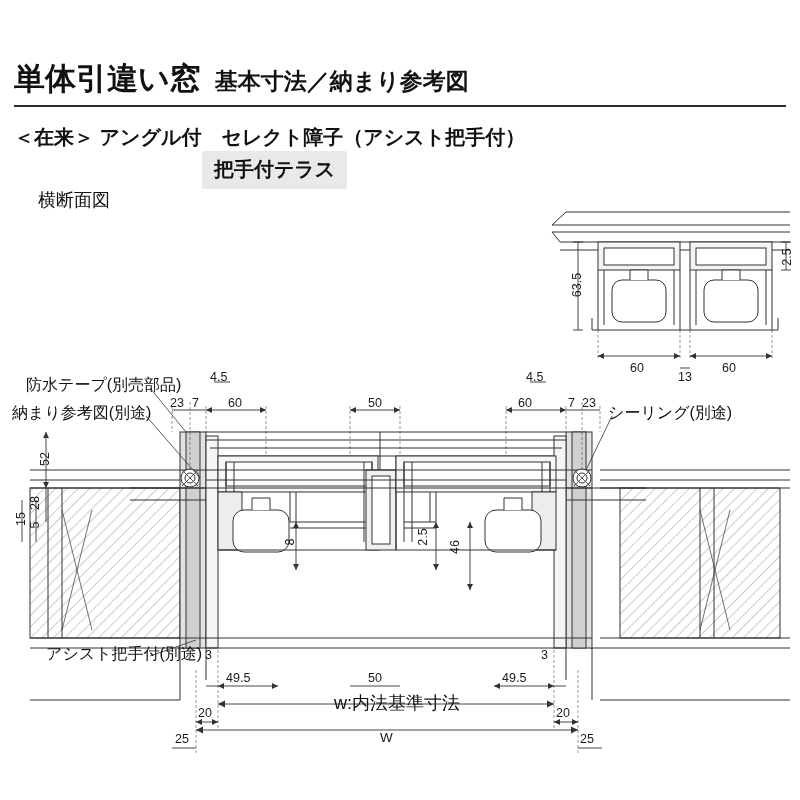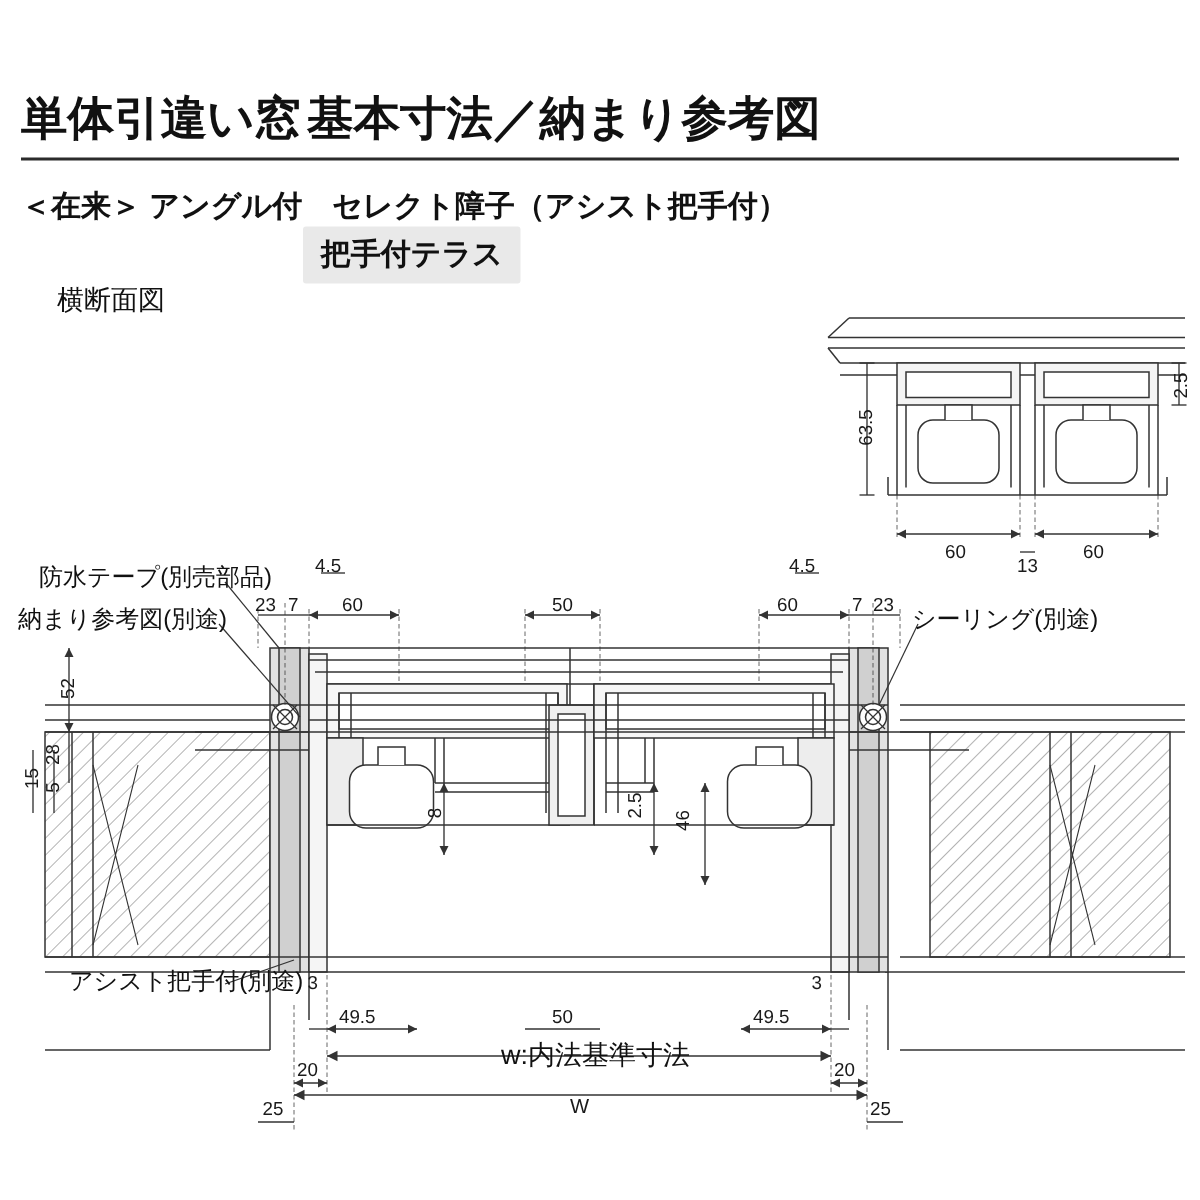--- a/index.html
+++ b/index.html
@@ -16,30 +16,30 @@
     color: #1a1a1a;
     overflow: hidden;
   }
   
   #title-row {
     position: absolute;
     left: 14px;
     top: 58px;
     display: flex;
     align-items: baseline;
-    gap: 4px;
+    gap: 14px;
   }
   #main-title {
     font-size: 31px;
     font-weight: bold;
     letter-spacing: 0px;
     color: #111;
   }
   #sub-title {
-    font-size: 31px;
+    font-size: 23px;
     font-weight: bold;
     color: #111;
   }
   #rule {
     position: absolute;
     left: 14px;
     top: 105px;
     width: 772px;
     height: 2px;
     background: #2b2b2b;

